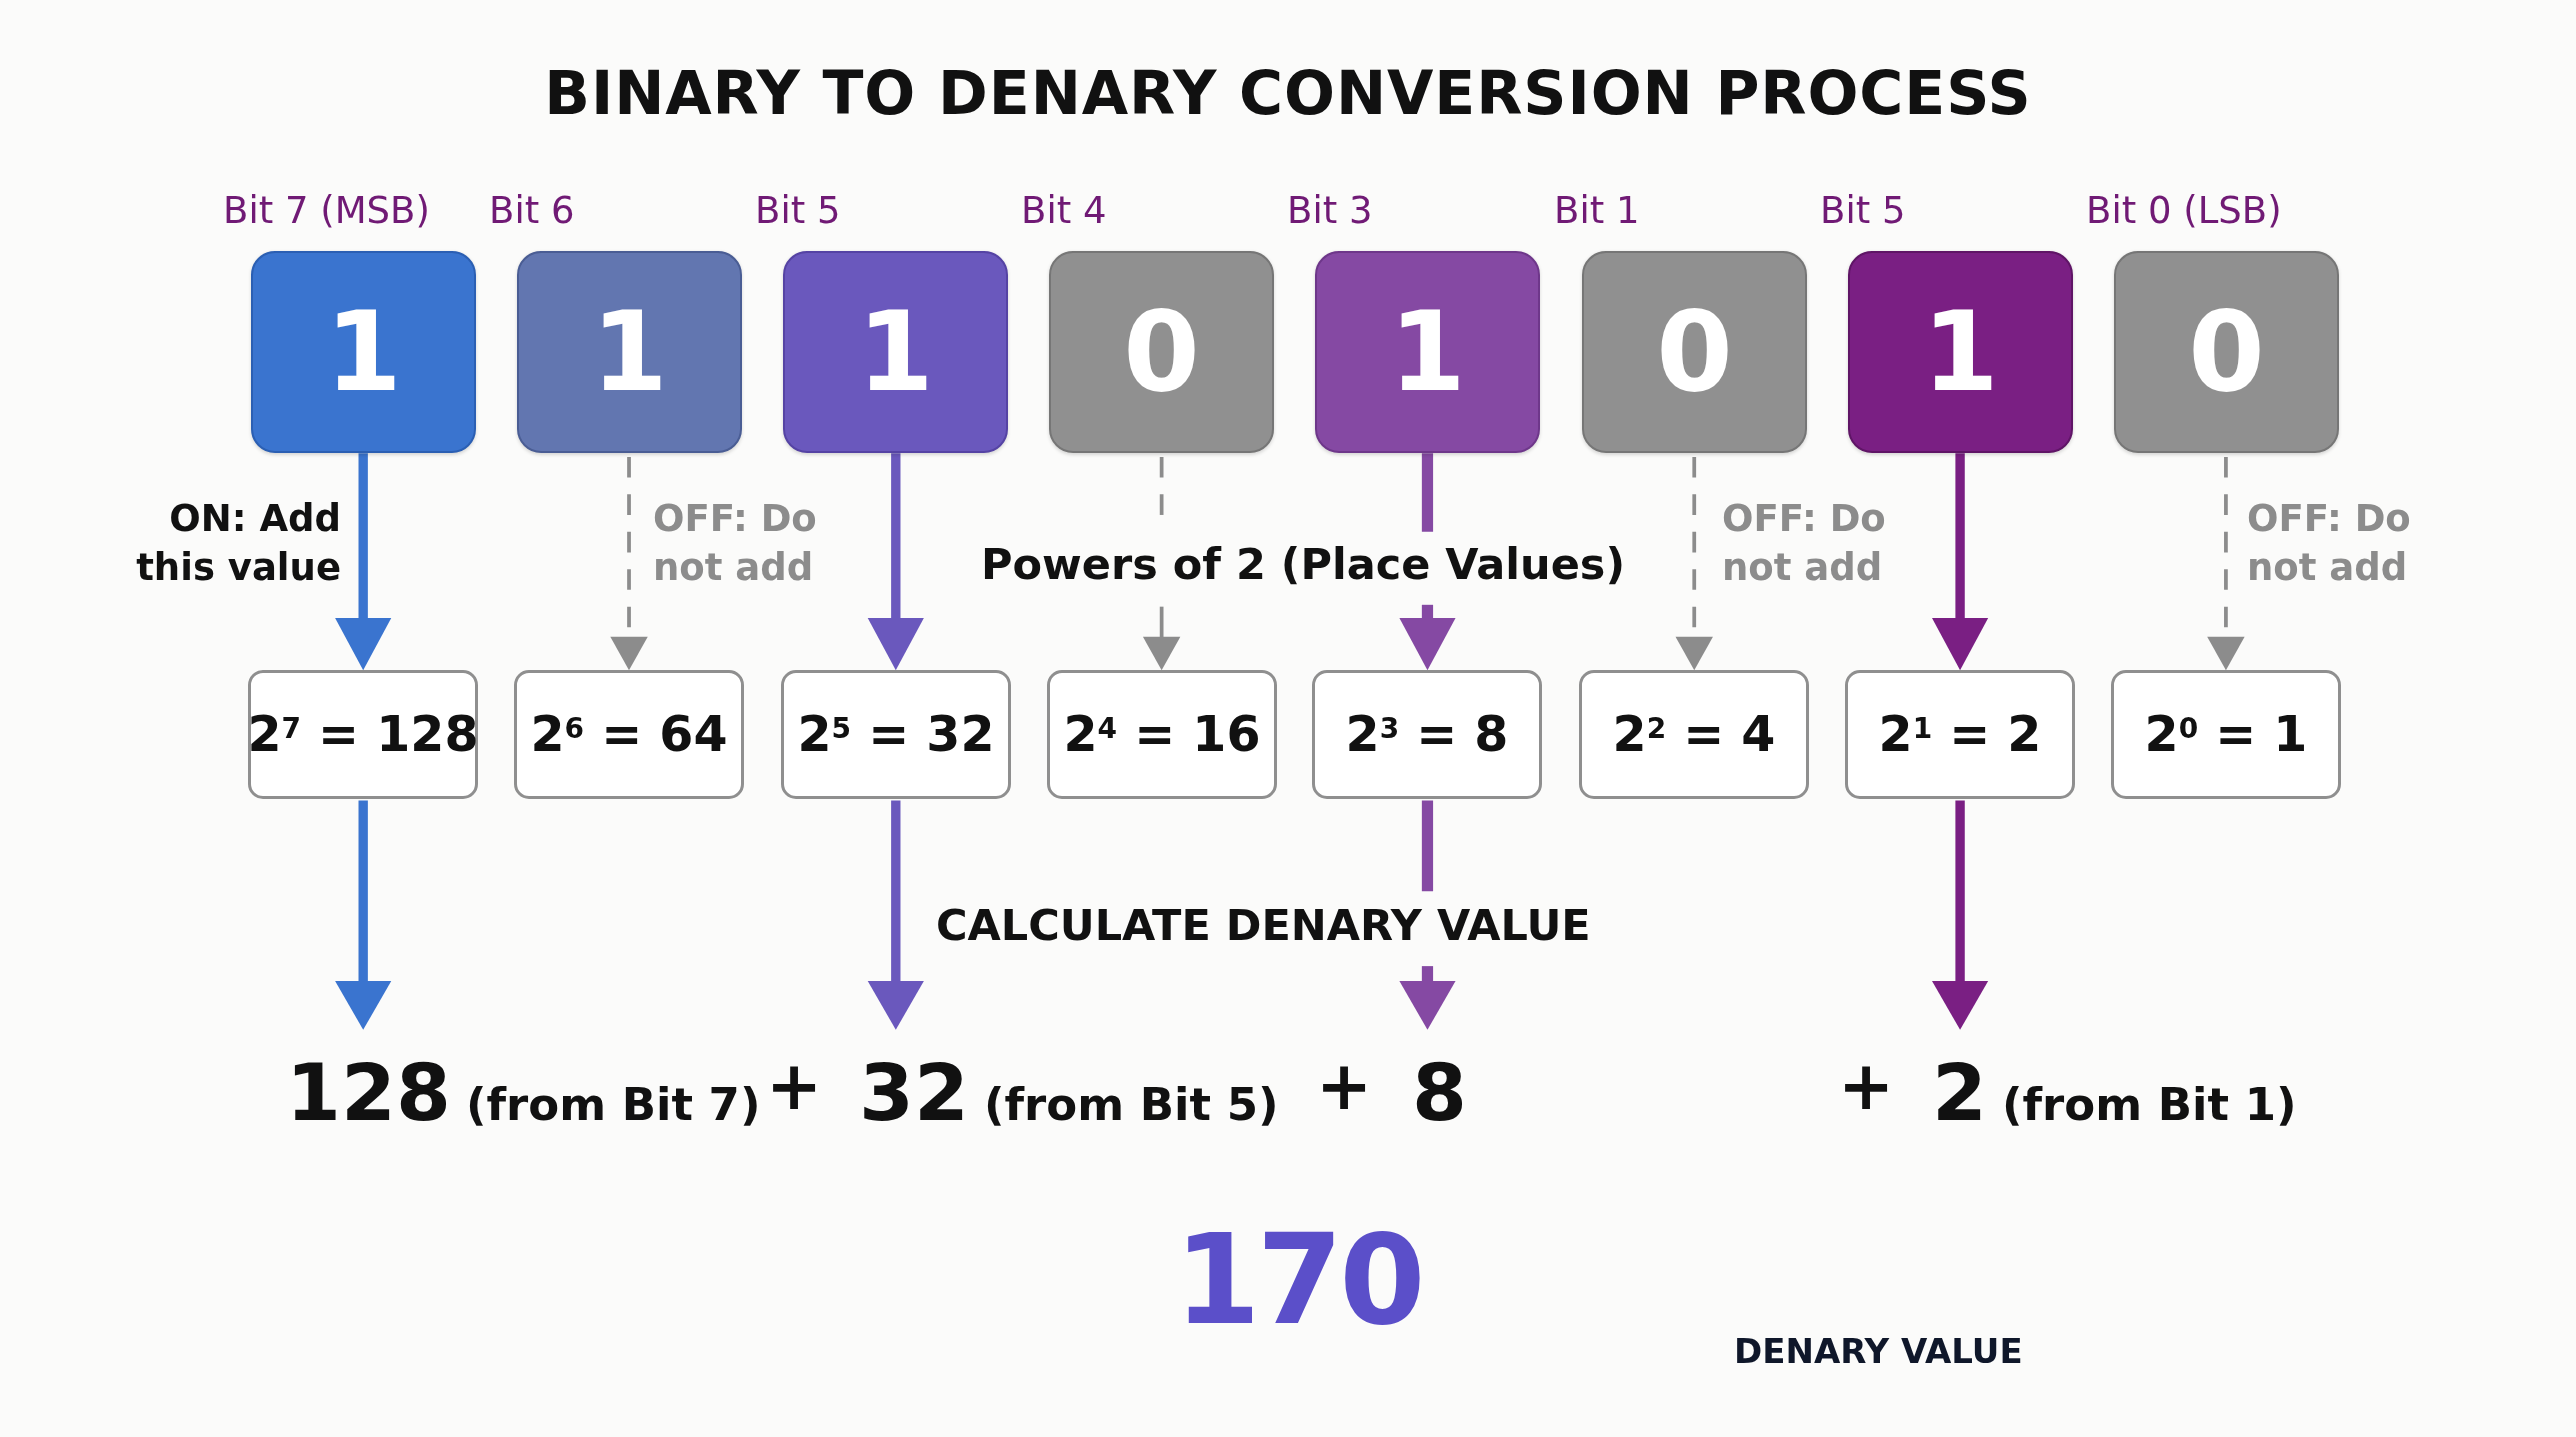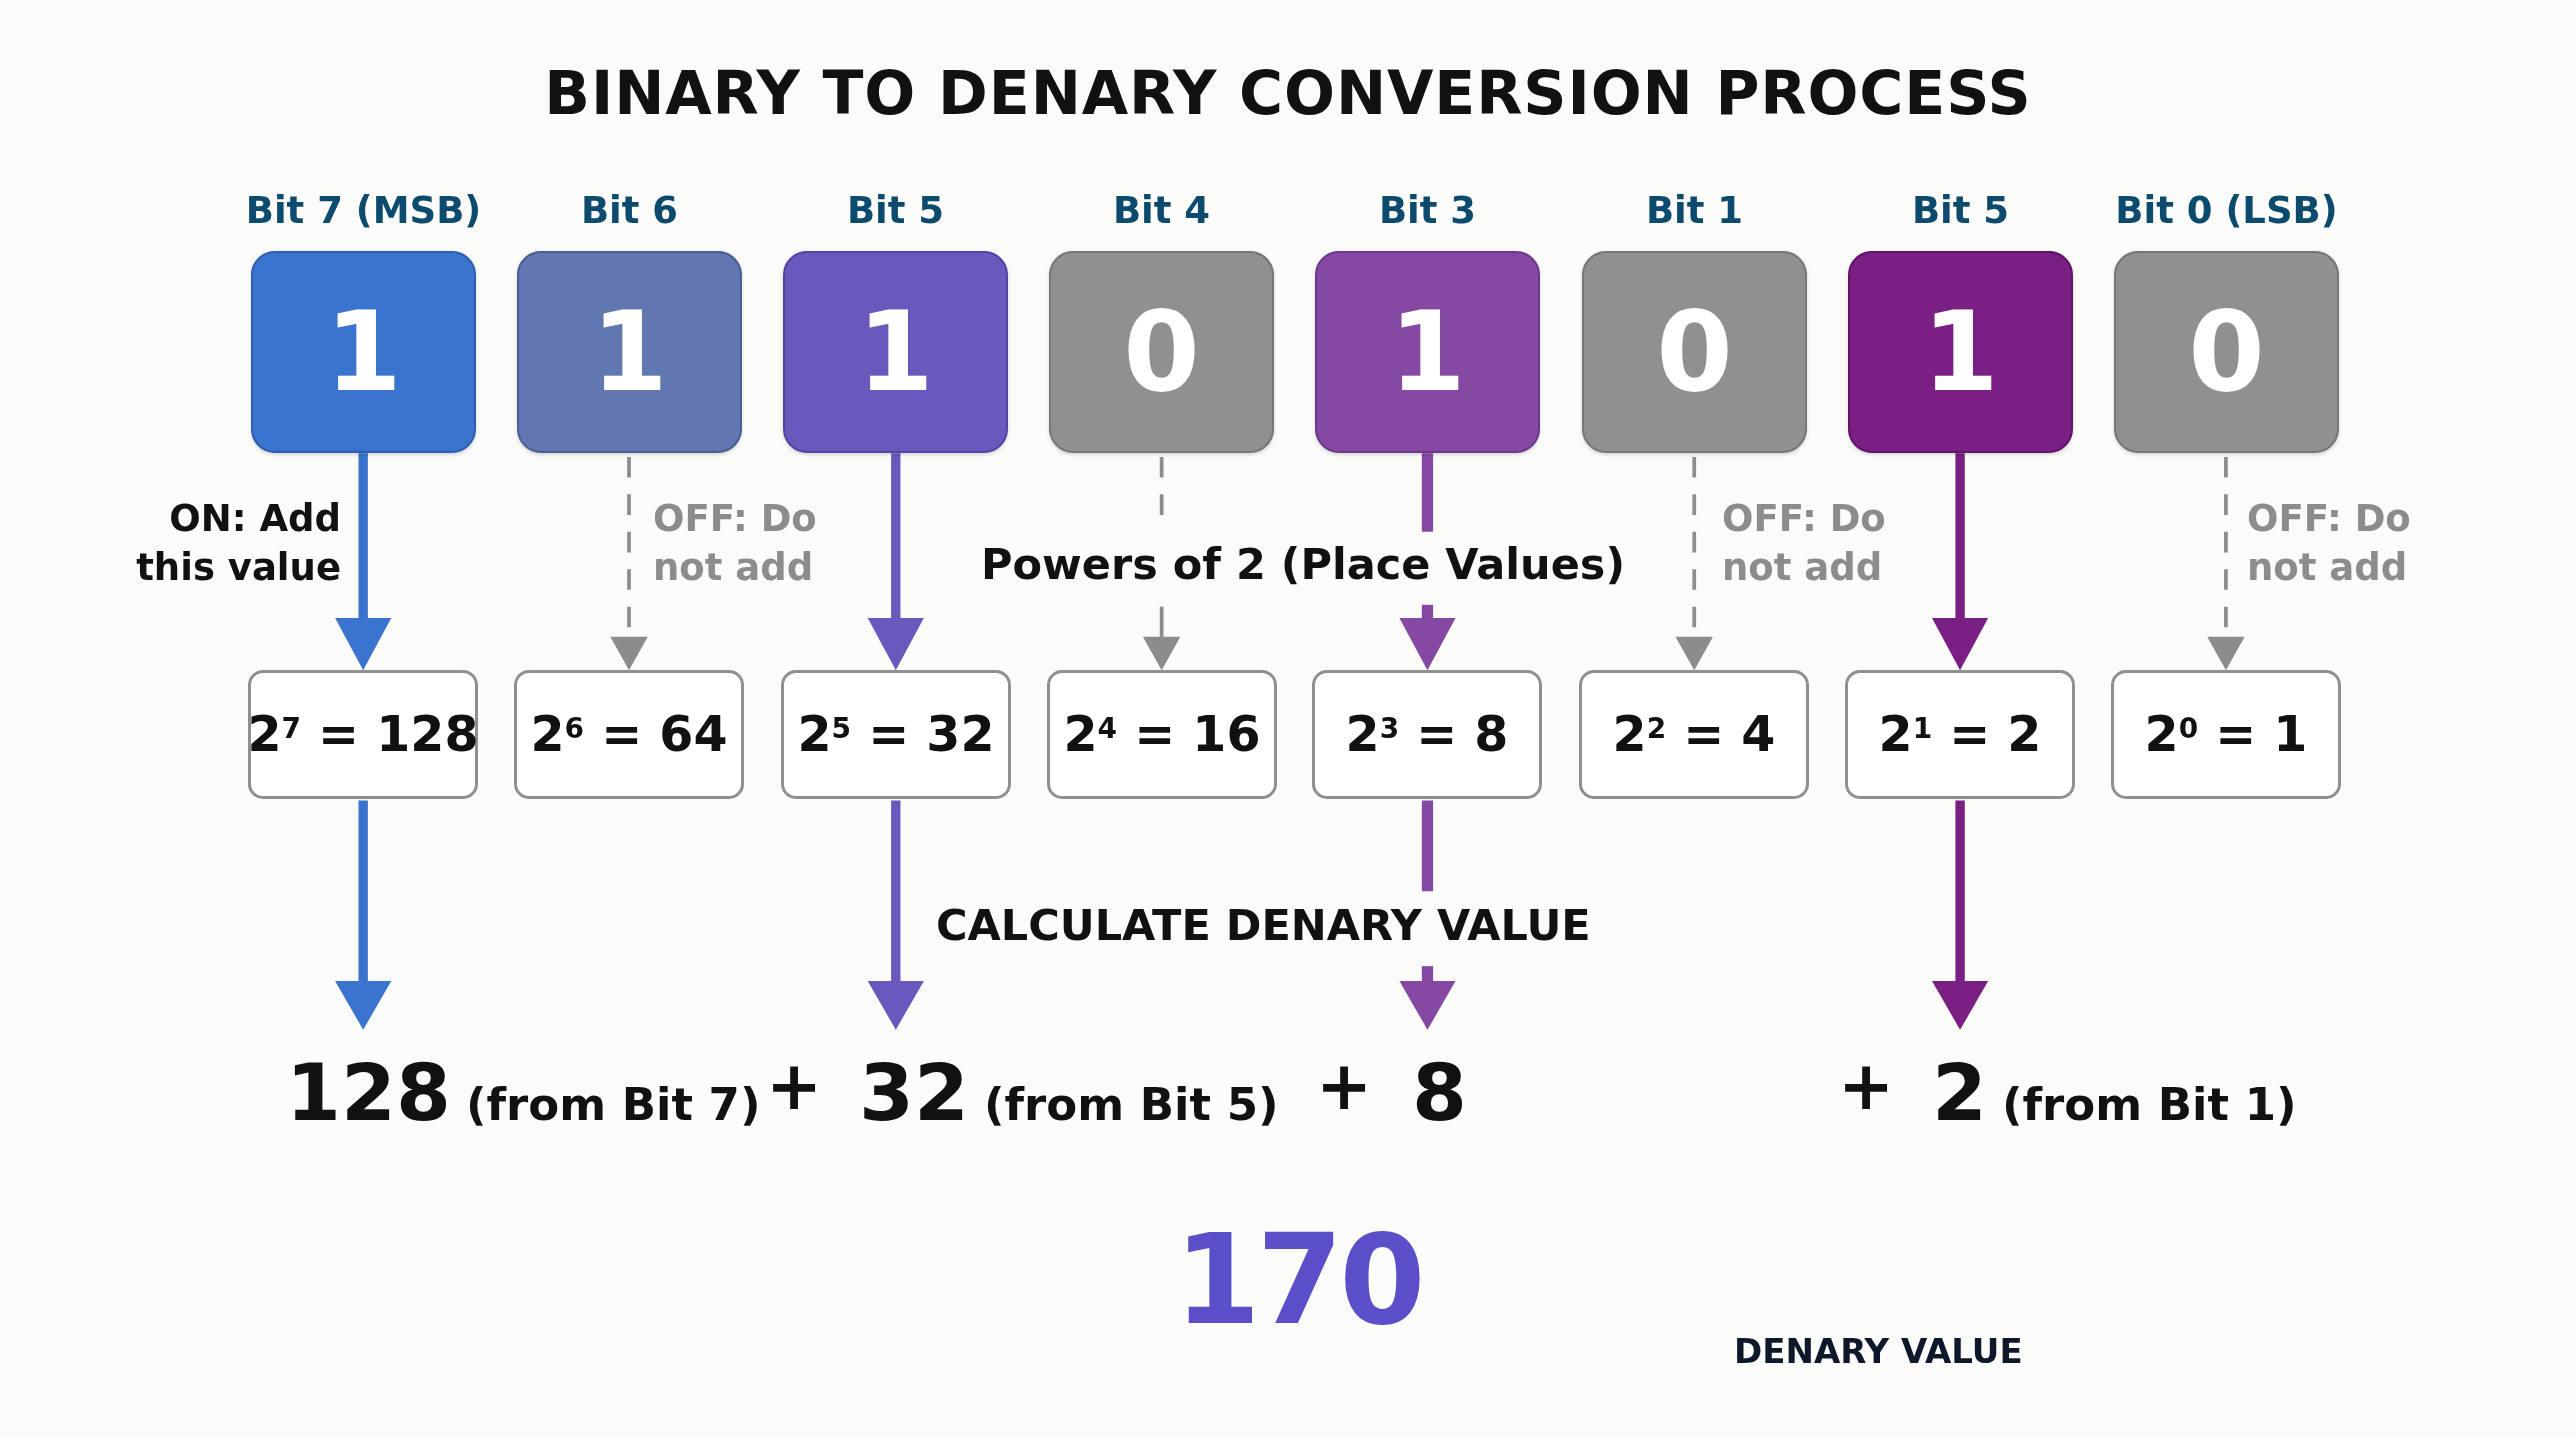--- a/index.html
+++ b/index.html
@@ -1,20 +1,20 @@
 <!DOCTYPE html>
 <html style="font-size:15px"><head>
 <meta charset="utf-8">
 <style>
   html, body { margin:0; padding:0; }
   body { width:2576px; height:1438px; background:#fbfbfa; position:relative; overflow:hidden;
          font-family:"DejaVu Sans", "Liberation Sans", sans-serif; color:#111; }
   .abs { position:absolute; }
   .title { left:0; width:2576px; top:58px; text-align:center; font-size:60px; font-weight:bold; letter-spacing:0.9px; color:#111; }
-  .bit-label { width:281px; text-align:center; font-size:37px; font-weight:bold; top:189px; color:#0c4a6e; }
+  .bit-label { width:281px; font-size:37px; font-weight:normal; top:189px; color:#701a75; }
   .bit-box { width:225px; height:202px; top:251px; border-radius:24px; box-sizing:border-box;
              display:flex; align-items:center; justify-content:center; color:#fff; font-size:110px; font-weight:bold;
              box-shadow:0 1.9px 3.7px rgba(0,0,0,0.15); }
   .pv-box { width:230px; height:129px; top:670px; border-radius:15px; border:3.7px solid #8f8f8f; box-sizing:border-box;
             background:#fff; display:flex; align-items:center; justify-content:center; font-size:49px; font-weight:bold; color:#111; }
   .pv-box sup { font-size:28px; position:relative; top:-5.6px; }
   .note-on { font-size:37px; font-weight:bold; text-align:right; line-height:49px; color:#111; }
   .note-off { font-size:37px; font-weight:bold; line-height:49px; color:#8c8c8c; }
   .mid-label { font-size:43px; font-weight:bold; color:#111; white-space:nowrap; }
   .sum-line { top:1047px; font-weight:bold; color:#111; white-space:nowrap; display:flex; align-items:baseline; }

